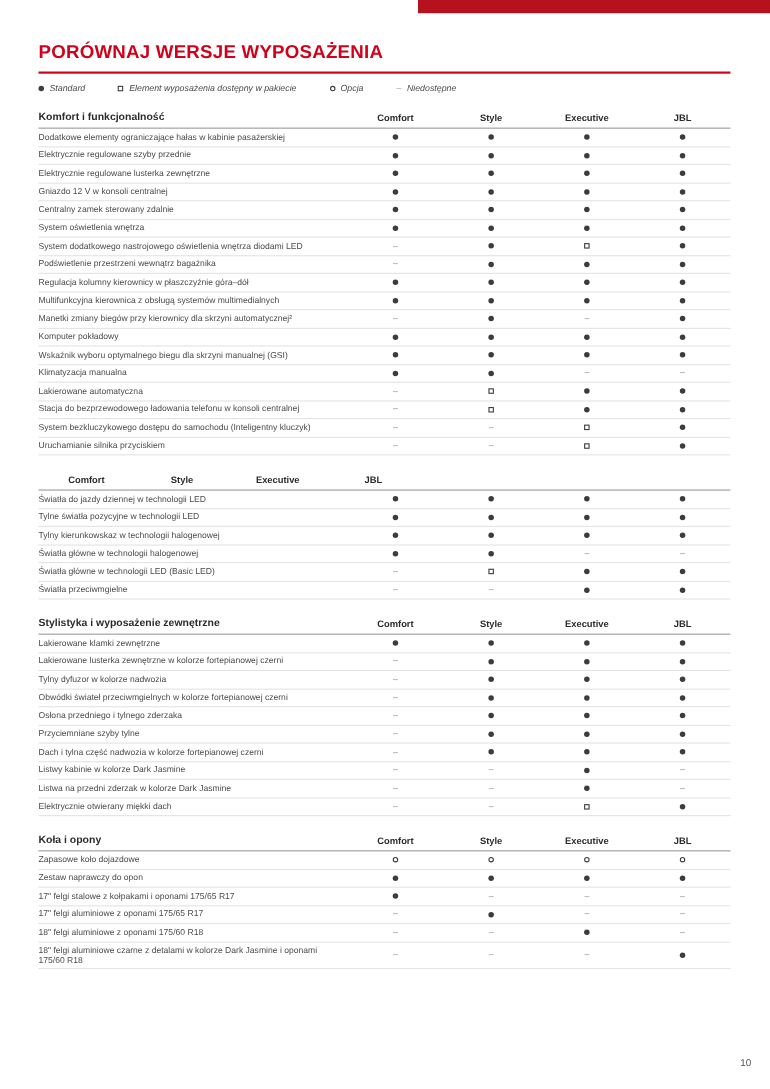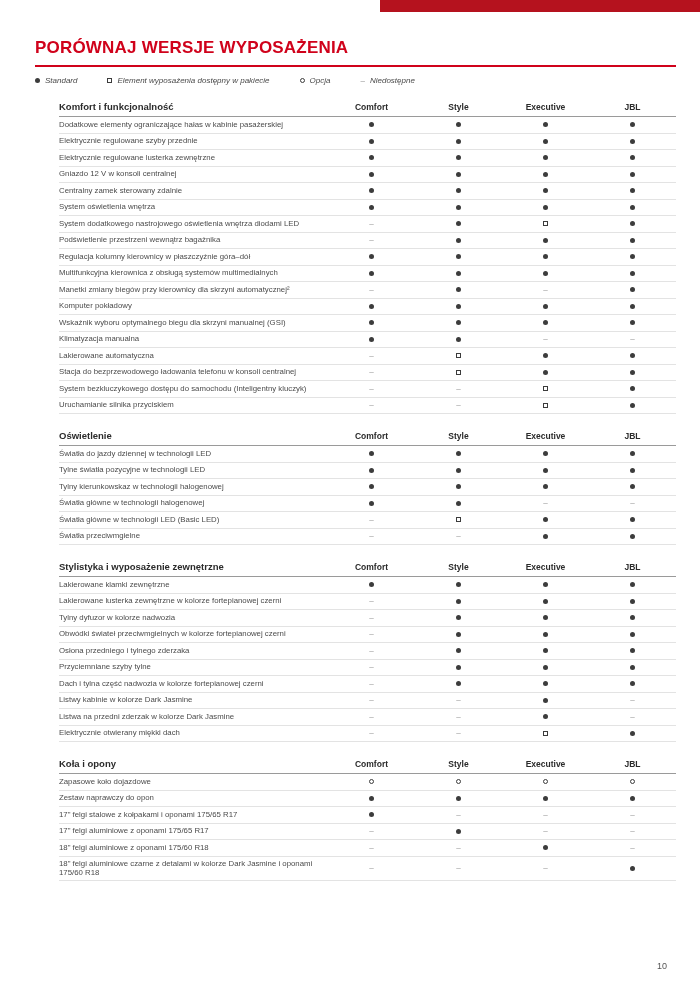--- a/index.html
+++ b/index.html
@@ -7,52 +7,52 @@
   body {
     background:#ffffff;
     font-family:"Liberation Sans", sans-serif;
     position:relative;
     overflow:hidden;
   }
   .top-bar {
     position:absolute; top:0; left:380px; right:0; height:12px;
     background:#b5121e;
   }
-  .content { padding:38px 24px 0 35px; }
+  .content { padding:38px 36px 0 35px; }
   .page-title {
     color:#d0021b; font-size:17px; font-weight:bold; letter-spacing:0.2px;
   }
   .title-rule { height:2px; background:#d0021b; margin-top:7px; }
   .legend {
     display:flex; align-items:center; margin-top:9px;
     font-size:8px; color:#4a4a4a;
   }
   .legend-item { display:flex; align-items:center; margin-right:30px;font-style:italic; }
   .legend-item .sym { margin-right:5px; }
   .sym { display:inline-block; flex:none; }
   .sym-standard { width:5px; height:5px; border-radius:50%; background:#3c3c3c; }
   .sym-package  { width:5px; height:5px; border:1px solid #3c3c3c; background:#fff; }
   .sym-option   { width:5px; height:5px; border:1px solid #3c3c3c; border-radius:50%; background:#fff; }
   .sym-dash     { color:#8f8f8f; font-size:8px; line-height:1; width:auto; height:auto; }
   .table { margin-top:13px; }
   .section { margin-bottom:13px; }
   .row {
     display:flex; align-items:center;
     border-bottom:1px solid #e3e3e3;
-    min-height:16.5px; padding:2px 0;margin-left:24px;
+    min-height:16.5px; padding:2px 0;
   }
   .head-row { border-bottom:1px solid #9a9a9a; min-height:19px; }
   .feature {
     flex:1; font-size:7.8px; line-height:1.25; color:#4b4b4b; padding-right:8px;
   }
   .section-title { font-size:9.5px; font-weight:bold; color:#2b2b2b; }
   .val { width:87px; flex:none; display:flex; justify-content:center; align-items:center; }
   .col-head { font-size:8.5px; font-weight:bold; color:#2b2b2b; }
   .page-number {
-    position:absolute; right:33px; bottom:19px;
+    position:absolute; right:17px; bottom:19px;
     font-size:9px; color:#555555;margin-left:16px;
   }
 </style>
 </head>
 <body>
 
 <div class="top-bar"></div>
 
 <div class="content">
   <h1 class="page-title">PORÓWNAJ WERSJE WYPOSAŻENIA</h1>
@@ -352,21 +352,20 @@
           <div class="val">
             <span class="sym sym-package"></span>
           </div>
           <div class="val">
             <span class="sym sym-standard"></span>
           </div>
         </div>
       </div>
       <div class="section">
         <div class="row head-row">
-          <div class="feature section-title">Oświetlenie</div>
           <div class="val col-head">Comfort</div>
           <div class="val col-head">Style</div>
           <div class="val col-head">Executive</div>
           <div class="val col-head">JBL</div>
         </div>
         <div class="row">
           <div class="feature">Światła do jazdy dziennej w technologii LED</div>
           <div class="val">
             <span class="sym sym-standard"></span>
           </div>

